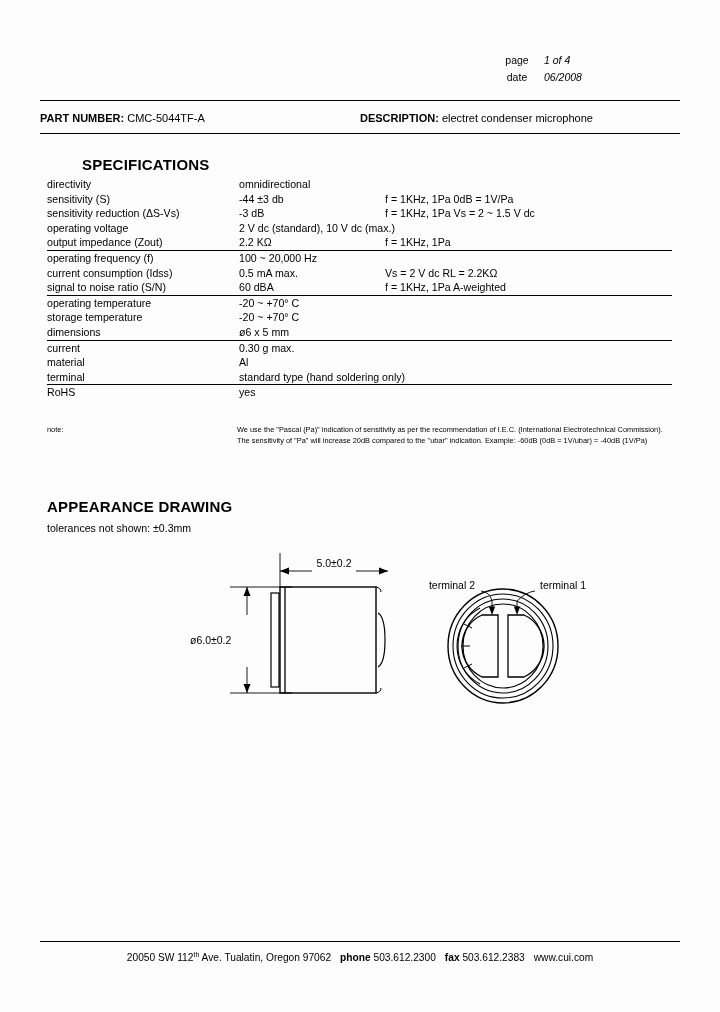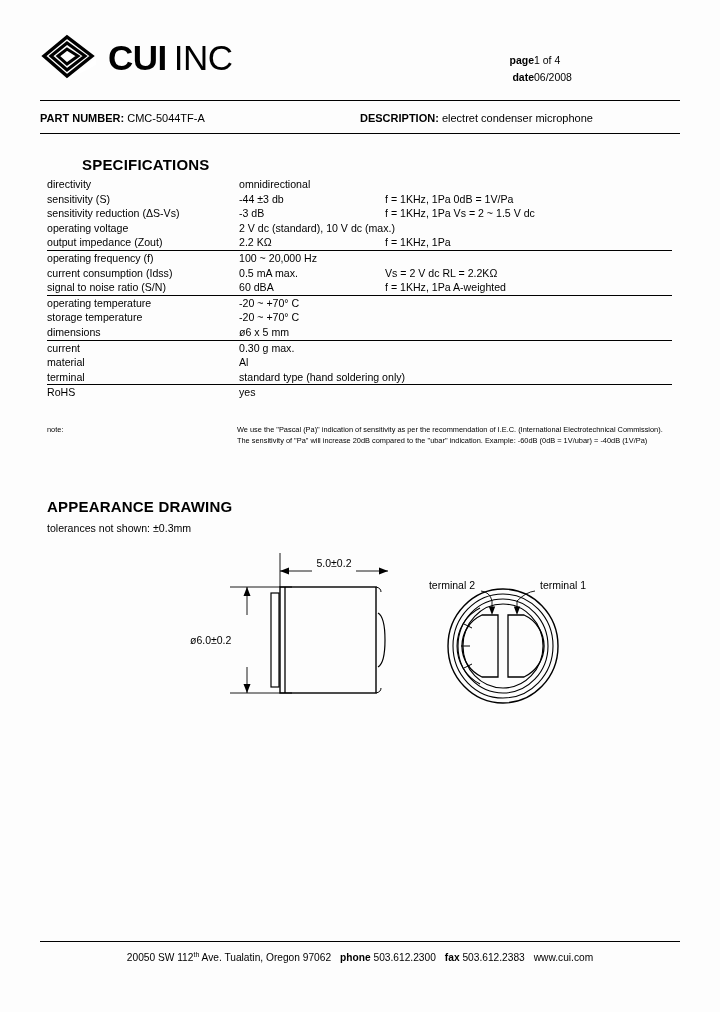--- a/index.html
+++ b/index.html
@@ -57,26 +57,28 @@
     top: 20px;
     width: 180px;
     font-size: 10.5px;
   }
   .meta-row {
     display: flex;
     align-items: baseline;
     margin-bottom: 5px;
   }
   .meta-key {
-    font-weight: bold;
+    font-weight: normal;
     width: 34px;
-    text-align: right;
+    text-align: center;
   }
   .meta-val {
+    margin-left: 10px;
     font-weight: normal;
+    font-style: italic;
   }
 
   .rule-header {
     position: absolute;
     left: 40px;
     top: 100px;
     width: 640px;
     height: 0;
     border-top: 1.6px solid #000;
   }
@@ -195,43 +197,20 @@
   .footer sup { font-size: 7px; vertical-align: super; }
   .fsp { display: inline-block; width: 9px; }
 </style>
 </head>
 <body>
 
 <div class="page">
 
   <div class="header">
 
-    <div class="logo-block">
-      <span class="logo-mark">
-        <svg width="56" height="46" viewBox="0 0 56 46" xmlns="http://www.w3.org/2000/svg">
-          <g fill="none" stroke="#000" stroke-width="3.4">
-            <path d="M4 22 L27 3 L52 22 L27 42 Z"></path>
-          </g>
-          <g fill="none" stroke="#000" stroke-width="3.2">
-            <path d="M11 22 L27 9 L45 22 L27 36 Z"></path>
-          </g>
-          <g fill="none" stroke="#000" stroke-width="3.0">
-            <path d="M18 22 L27 15 L38 22 L27 30 Z"></path>
-          </g>
-          <rect x="0" y="0" width="56" height="46" fill="none"></rect>
-          <g fill="#fff" stroke="none">
-            <path d="M27 44 L56 44 L56 0 L30 0 L30 14 L27 14 Z" opacity="0"></path>
-          </g>
-          <path d="M2 30 L27 46 L56 24 L56 31 L27 46 Z" fill="#fff"></path>
-        </svg>
-      </span>
-      <span class="logo-text">
-        <span class="logo-cui">CUI</span><span class="logo-inc">INC</span>
-      </span>
-    </div>
 
     <div class="header-meta">
       <div class="meta-row">
         <span class="meta-key">page</span>
         <span class="meta-val">1 of 4</span>
       </div>
       <div class="meta-row">
         <span class="meta-key">date</span>
         <span class="meta-val">06/2008</span>
       </div>

